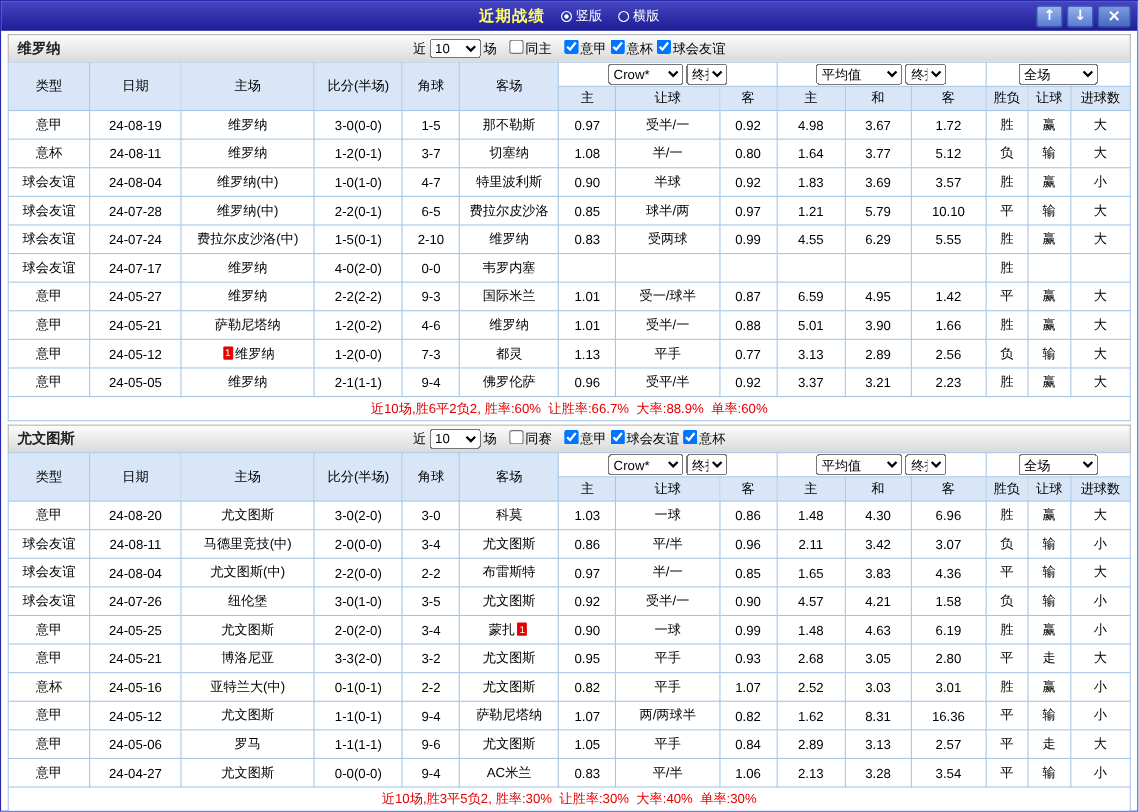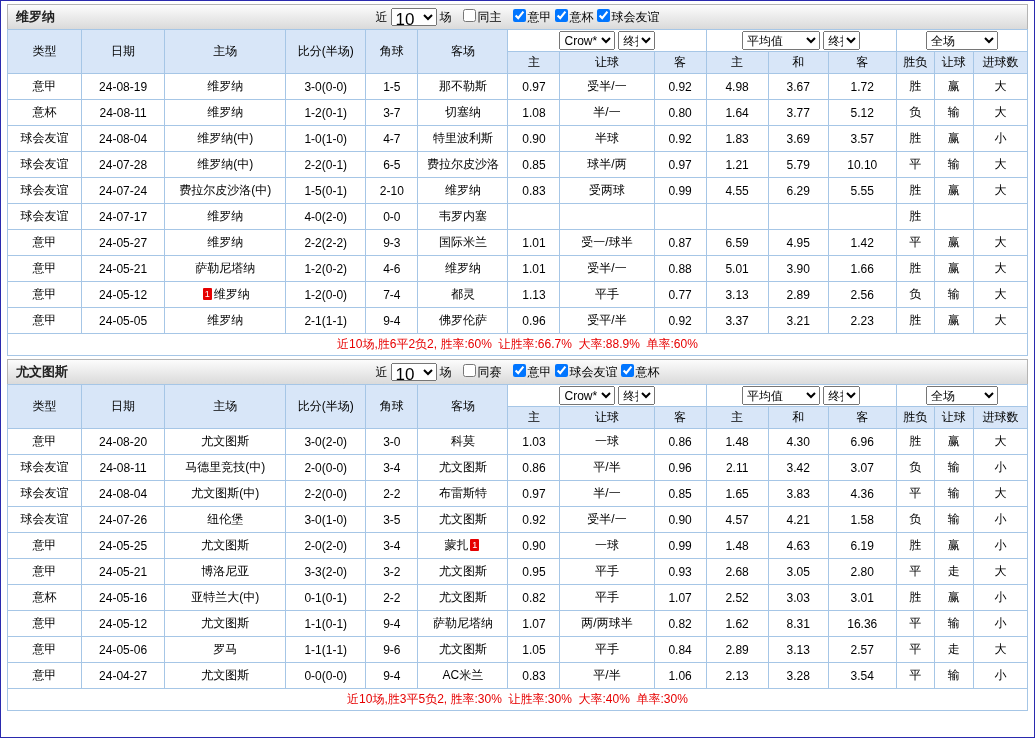--- a/index.html
+++ b/index.html
@@ -15,49 +15,67 @@
   .radio-dot.checked::after { content:""; position:absolute; inset:2px; background:#fff; border-radius:50%; }
   .titlebar-buttons { position:absolute; right:6px; display:flex; gap:4px; }
   .tb-btn { width:24px; height:20px; background:linear-gradient(#96b4ec,#5a7ad2); border:1px solid #3a5cb0; border-radius:3px; color:#fff; font-size:13px; font-weight:bold; line-height:1; cursor:pointer; font-family:"DejaVu Sans",sans-serif; }
   .tb-btn.close { width:30px; background:linear-gradient(#7b9be0,#4a66c4); font-size:15px; }
 
   
   .section { margin:3px 6px 0 6px; }
   .section-bar { height:25px; background:linear-gradient(#fcfcfc,#dadada); border:1px solid #b4b4b4; border-bottom:none; position:relative; display:flex; align-items:center; justify-content:center; }
   .team-name { position:absolute; left:8px; font-weight:bold; font-size:13px; color:#222; }
   .filter { display:flex; align-items:center; gap:3px; color:#000; }
-  .filter select { font-size:17px; height:18px; }
+  .filter select { font-size:12px; height:18px; }
   .count-select { width:46px; }
   .cb { display:inline-flex; cursor:pointer; }
   .cb.first { margin-left:8px; }
   .cb input { margin:0 2px 0 0; width:13px; height:13px; }
 
   
   table.stats { width:100%; border-collapse:collapse; table-layout:fixed; }
   .stats th, .stats td { border:1px solid #a6c6e6; text-align:center; padding:0 2px; overflow:hidden; white-space:nowrap; font-weight:normal; font-size:12px; color:#000; }
   .stats thead th { background:#d8e6f8; height:22px; }
   .stats thead th.selcell { background:#fff; }
   .selcell select { font-size:12px; height:19px; }
-  .sel-book { width:56px;text-align:center; } .sel-stage { width:37px; } .sel-avg { width:78px; } .sel-scope { width:72px; }
+  .sel-book { width:68px; } .sel-stage { width:37px; } .sel-avg { width:78px; } .sel-scope { width:72px; }
   .stats tbody td { height:26px; background:#fff; }
   td.footer { height:22px; color:#e60000; background:#fff; white-space:pre; }
 
   .t-serieA   { background:#1f6de0; color:#fff; }
   .t-cup      { background:#4133d1; color:#fff; }
   .t-friendly { background:#17a3ae; color:#fff; }
   .c-red   { color:#e60000; }
   .c-green { color:#008000; }
   .c-blue  { color:#2121d4; }
   .redcard { display:inline-block; background:#e60000; color:#fff; font-size:9px; line-height:12px; width:9px; height:12px; margin:0 2px; vertical-align:1px; border-radius:1px; text-align:center; }
 </style>
 </head>
 <body>
 
 <div class="window">
 
+  <div class="titlebar">
+    <div class="title-center">
+      <span class="win-title">近期战绩</span>
+      <span class="radio-wrap">
+        <span class="radio-dot checked"></span>
+        <span>竖版</span>
+      </span>
+      <span class="radio-wrap">
+        <span class="radio-dot"></span>
+        <span>横版</span>
+      </span>
+    </div>
+    <div class="titlebar-buttons">
+      <button class="tb-btn">↑</button>
+      <button class="tb-btn">↓</button>
+      <button class="tb-btn close">×</button>
+    </div>
+  </div>
 
   <div class="section">
     <div class="section-bar">
       <span class="team-name">维罗纳</span>
       <div class="filter">
         <span>近</span>
         <select class="count-select"><option>10</option></select>
         <span>场</span>
         <label class="cb first">
           <input type="checkbox" style="">
@@ -262,21 +280,21 @@
             <td>1.66</td>
             <td class="c-red">胜</td>
             <td class="c-red">赢</td>
             <td class="c-red">大</td>
           </tr>
           <tr>
             <td class="t-serieA">意甲</td>
             <td>24-05-12</td>
             <td class="c-green"><span class="redcard">1</span><span>维罗纳</span></td>
             <td class="c-red">1-2(0-0)</td>
-            <td>7-4</td>
+            <td>7-3</td>
             <td>都灵</td>
             <td>1.13</td>
             <td>平手</td>
             <td>0.77</td>
             <td>3.13</td>
             <td>2.89</td>
             <td>2.56</td>
             <td class="c-green">负</td>
             <td class="c-blue">输</td>
             <td class="c-red">大</td>

